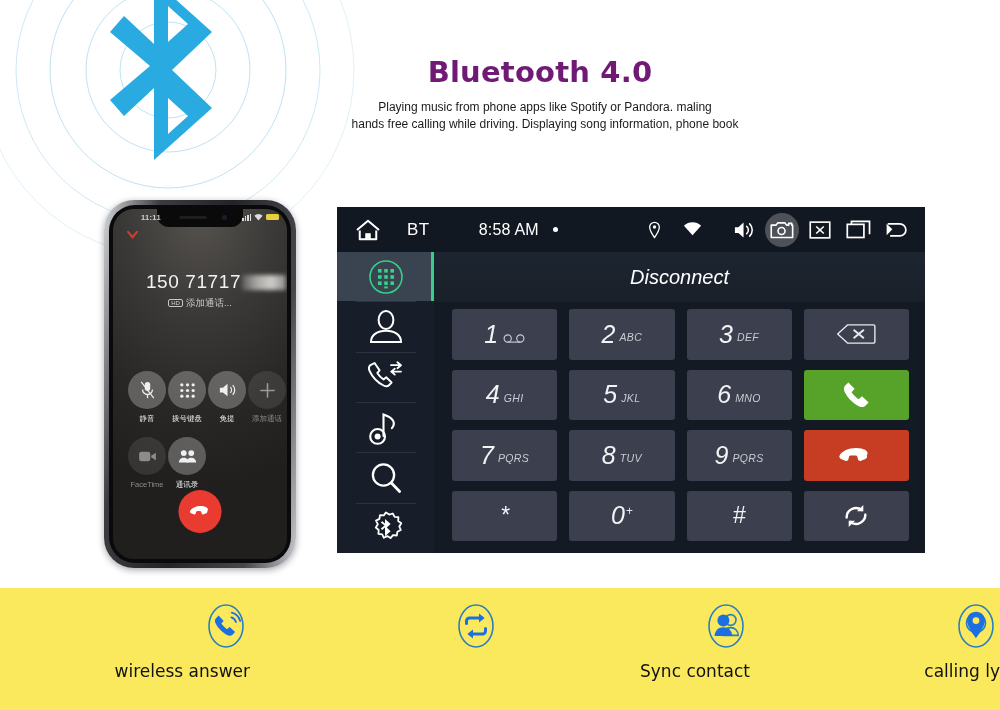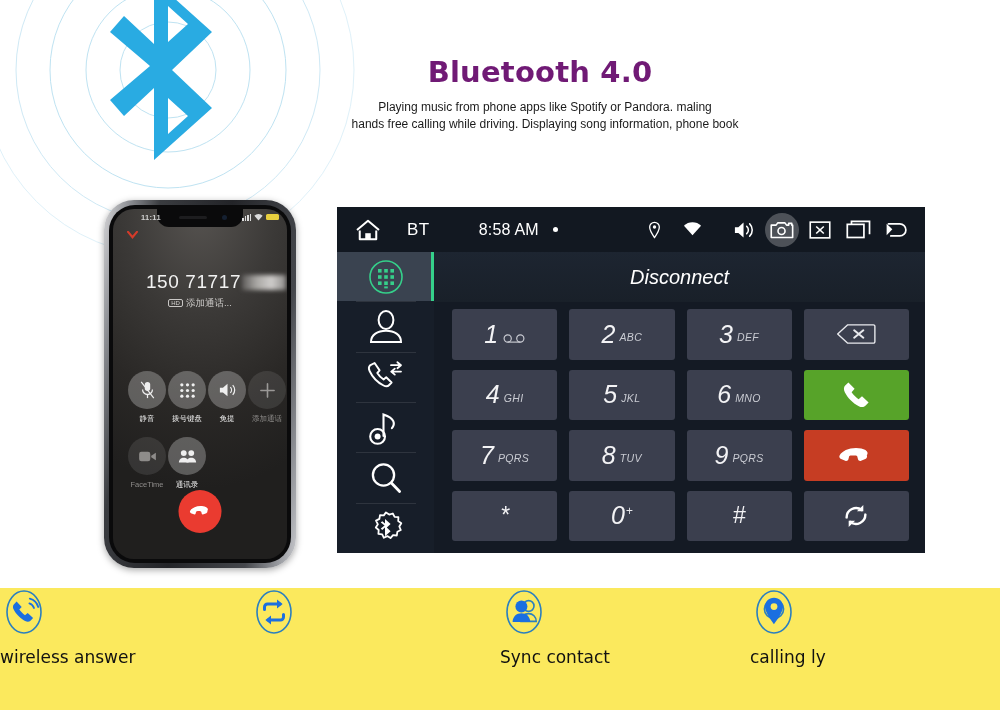--- a/index.html
+++ b/index.html
@@ -148,21 +148,21 @@
   .key.red{background:#c63d23;}
   .key.sym .num{font-size:23px;}
 
   
   .feature-bar{
     position:absolute;left:0;top:588px;width:1000px;height:122px;background:#fbe95d;
   }
   .features{
     position:absolute;left:0;top:0;width:1000px;height:122px;display:flex;
   }
-  .feat{flex:1;display:flex;flex-direction:column;align-items:flex-start;}
+  .feat{flex:1;display:flex;flex-direction:column;align-items:flex-end;padding-top:14px;}
   .feat-ic{width:48px;height:48px;}
   .feat-lbl{
     margin-top:11px;font-size:17px;color:#111;white-space:nowrap;
     font-family:"DejaVu Sans","Liberation Sans",sans-serif;
   }
 </style>
 </head>
 <body>
 
 <div class="stage">

